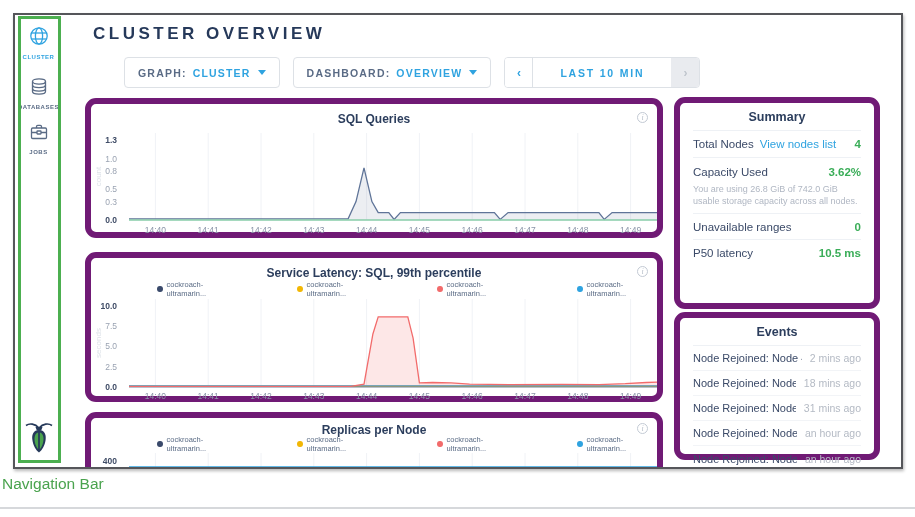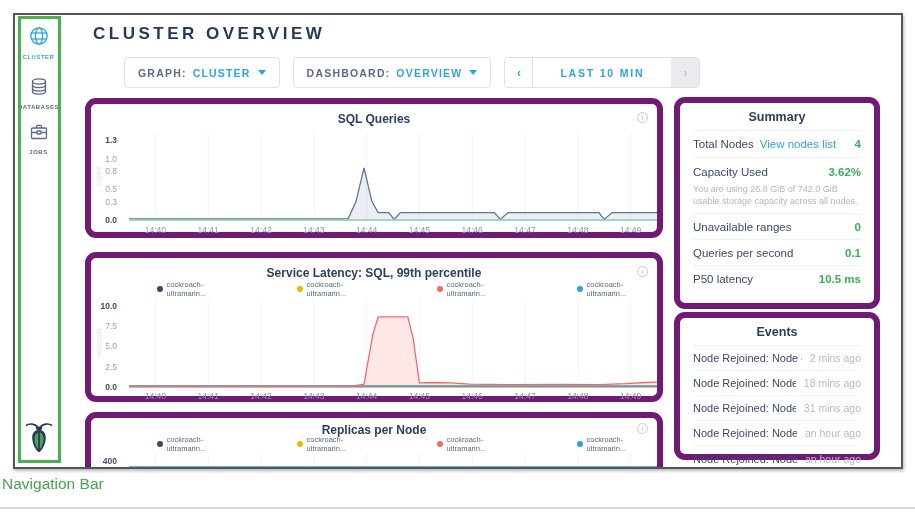--- a/index.html
+++ b/index.html
@@ -312,24 +312,20 @@
         <span class="s-label">Capacity Used</span>
         <span class="s-value">3.62%</span>
       </div>
       <div class="capacity-caption">You are using 26.8 GiB of 742.0 GiB usable storage capacity across all nodes.</div>
     </div>
     <div class="s-row h25">
       <span class="s-label">Unavailable ranges</span>
       <span class="s-value">0</span>
     </div>
     <div class="s-row h25">
-      <span class="s-label">Queries per second</span>
-      <span class="s-value">0.1</span>
-    </div>
-    <div class="s-row h25">
       <span class="s-label">P50 latency</span>
       <span class="s-value">10.5 ms</span>
     </div>
   </div>
 
   <div class="card events-card">
     <div class="panel-title">Events</div>
     <div class="e-row">
       <span class="e-text">Node Rejoined: Node 4 rej...</span>
       <span class="e-time">2 mins ago</span>

